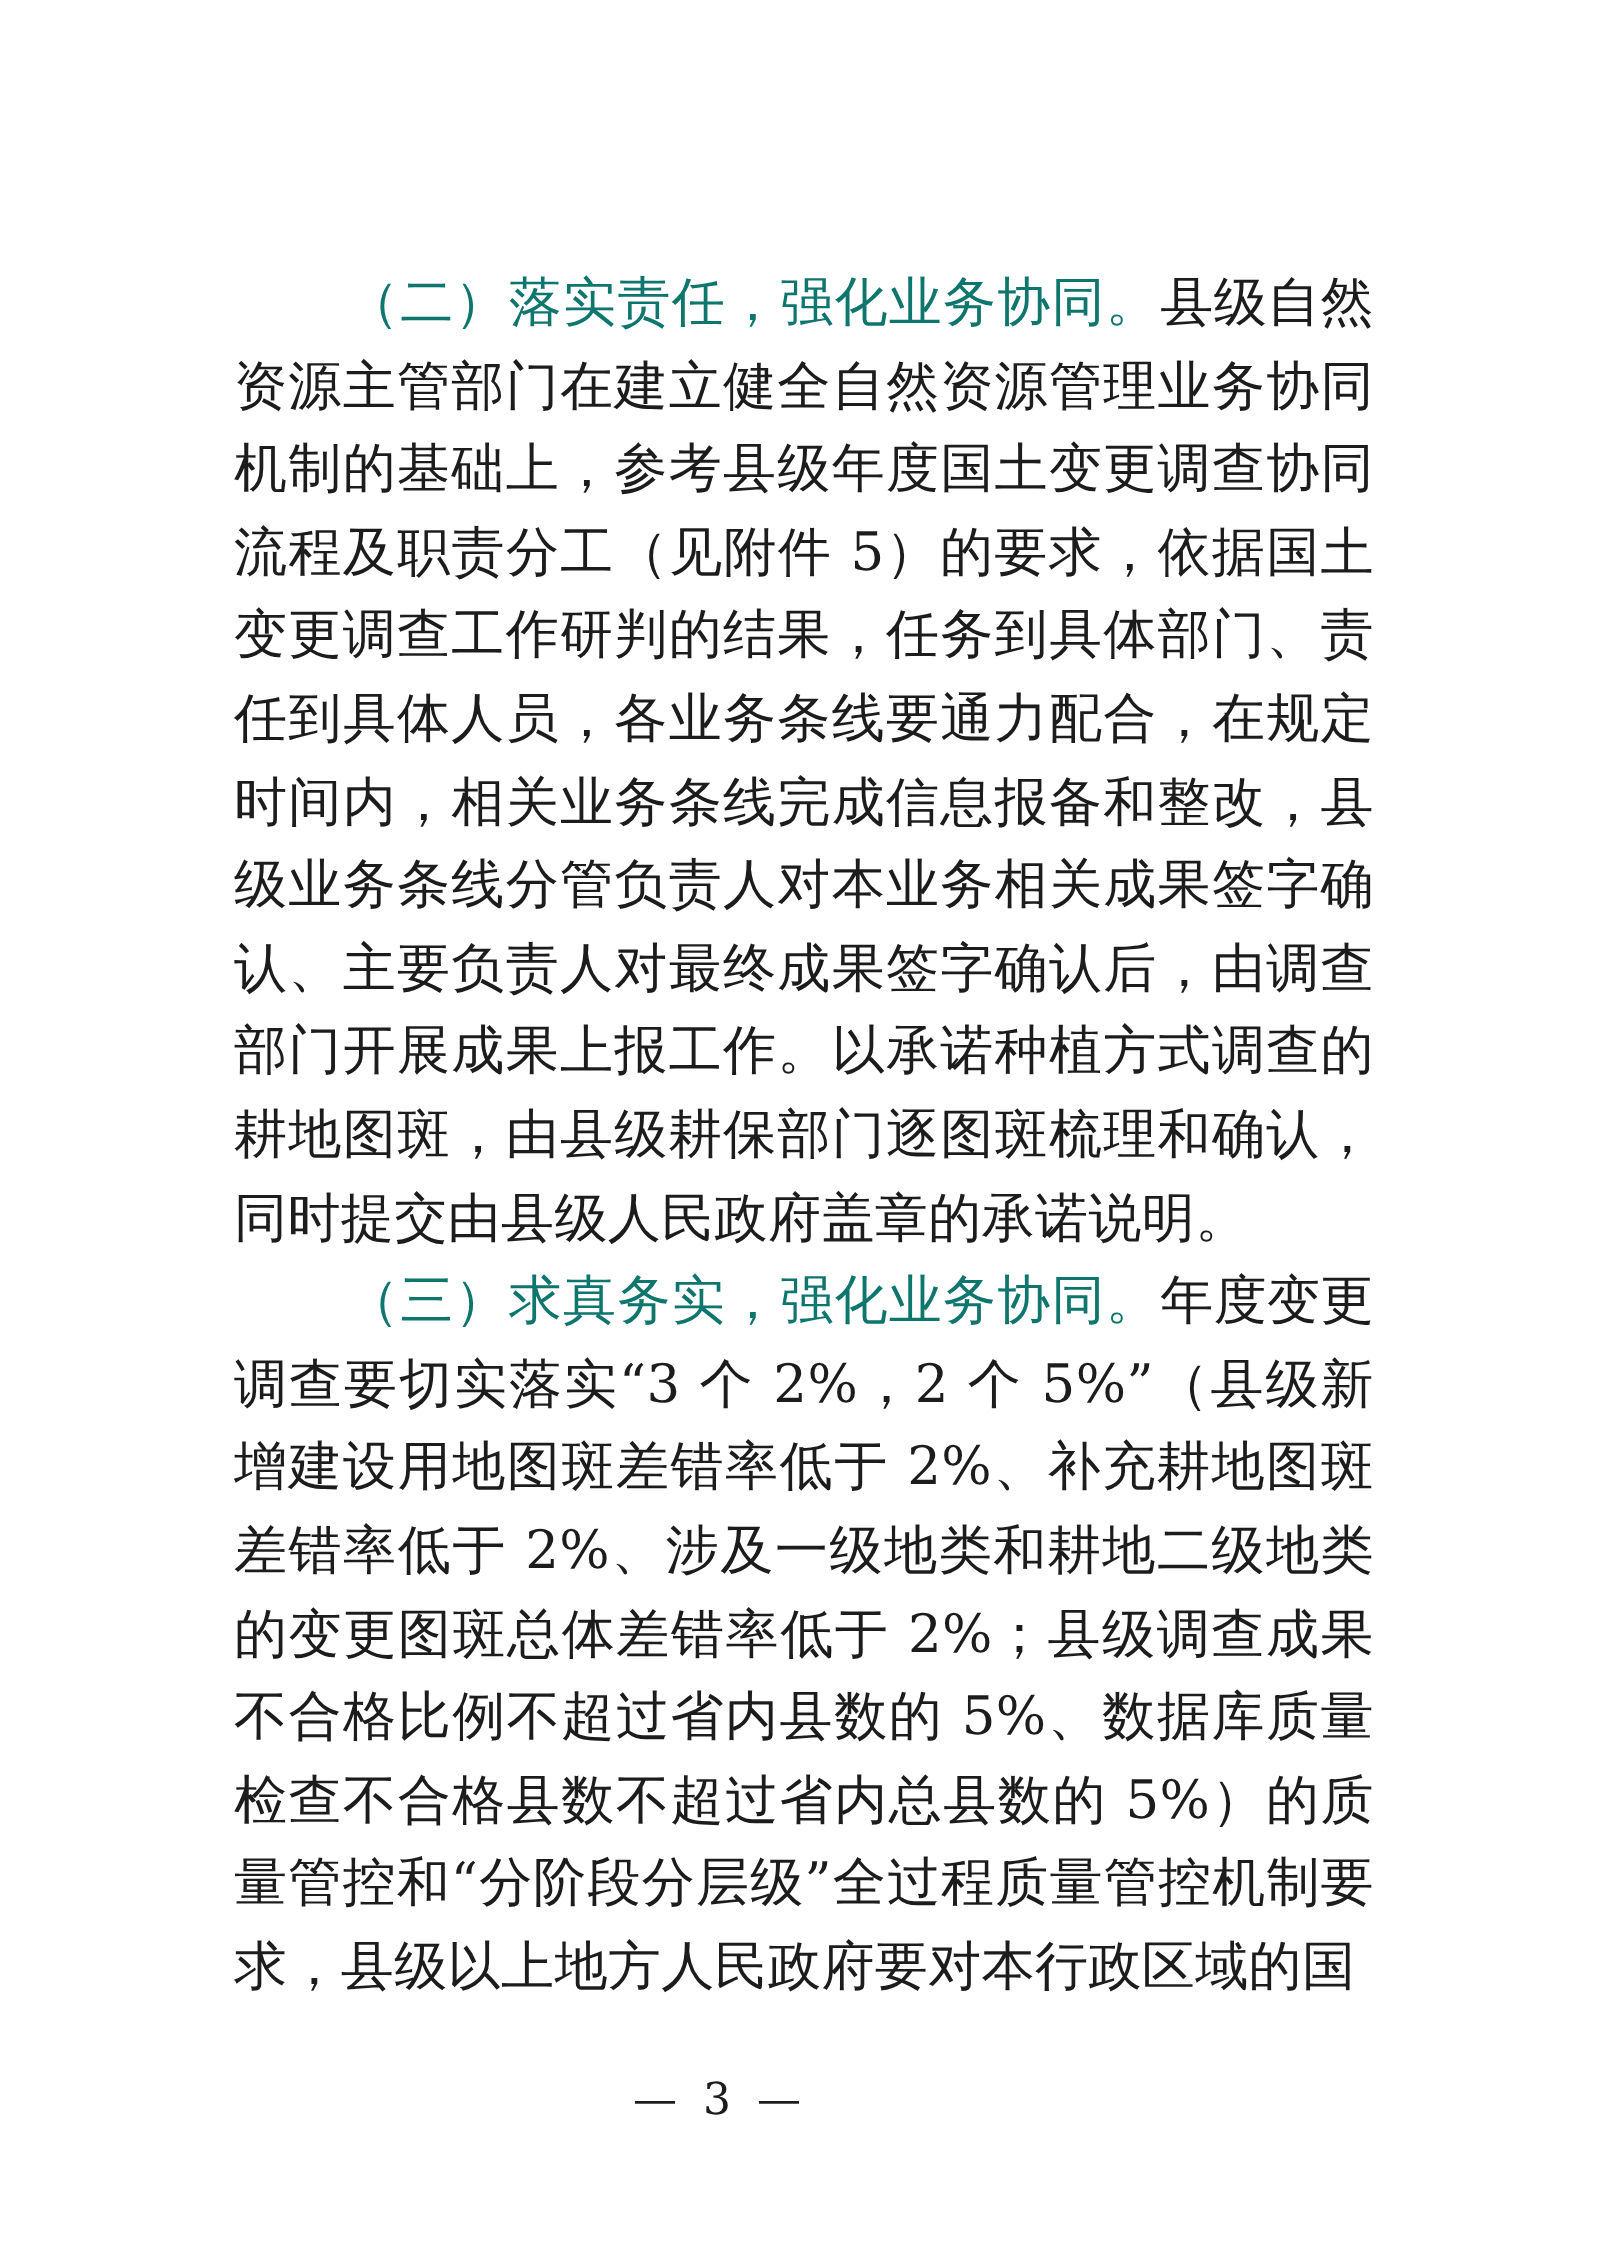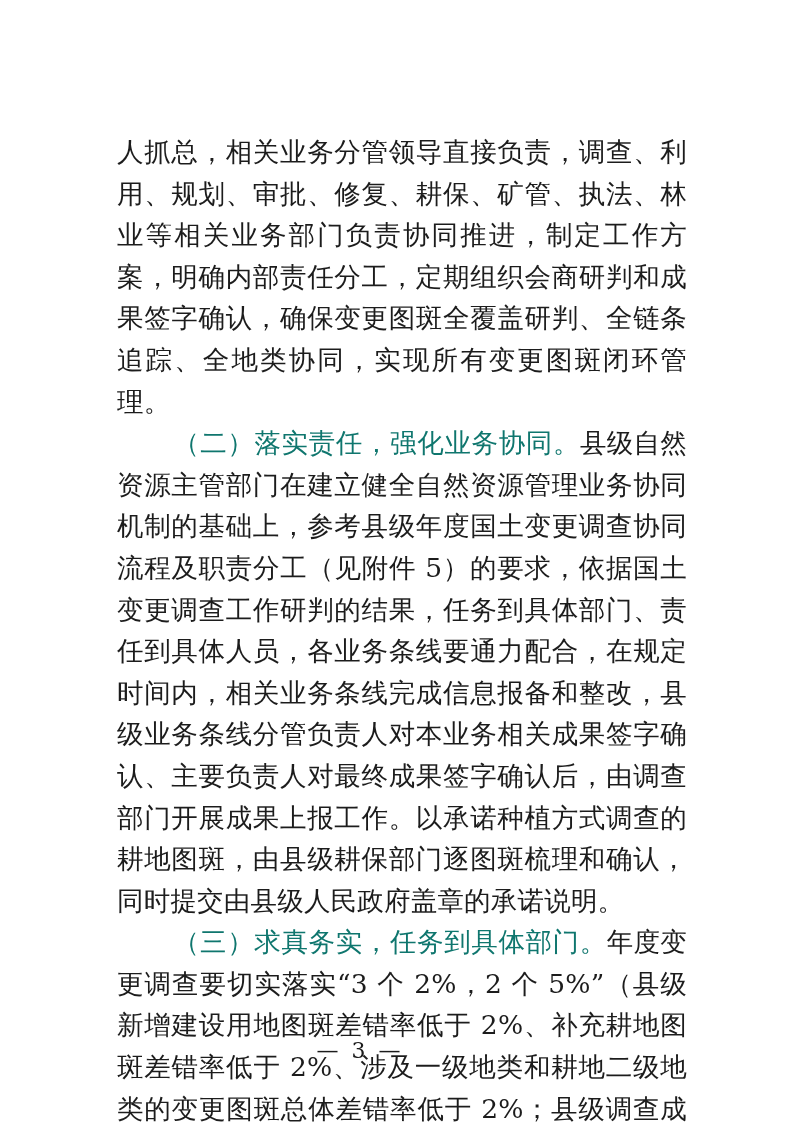--- a/index.html
+++ b/index.html
@@ -71,25 +71,24 @@
     color: #1c1c1c;
   }
 </style>
 </head>
 <body>
 
 <div class="page">
 
   <div class="text-block">
 
-    <p class="para"><span>人抓总，相关业务分管领导直接负责，调查、利用、规划、审批、修复、耕保、矿管、执法、林业等相关业务部门负责协同推进，制定工作方案，明确内部责任分工，定期组织会商研判和成果签字确认，确保变更图斑全覆盖研判、全链条追踪、全地类协同，实现所有变更图斑闭环管理。</span></p>
 
     <p class="para indent"><span class="lead">（二）落实责任，强化业务协同。</span><span>县级自然资源主管部门在建立健全自然资源管理业务协同机制的基础上，参考县级年度国土变更调查协同流程及职责分工（见附件 5）的要求，依据国土变更调查工作研判的结果，任务到具体部门、责任到具体人员，各业务条线要通力配合，在规定时间内，相关业务条线完成信息报备和整改，县级业务条线分管负责人对本业务相关成果签字确认、主要负责人对最终成果签字确认后，由调查部门开展成果上报工作。以承诺种植方式调查的耕地图斑，由县级耕保部门逐图斑梳理和确认，同时提交由县级人民政府盖章的承诺说明。</span></p>
 
-    <p class="para indent"><span class="lead">（三）求真务实，任务到具体部门。</span><span>年度变更调查要切实落实“3 个 2%，2 个 5%”（县级新增建设用地图斑差错率低于 2%、补充耕地图斑差错率低于 2%、涉及一级地类和耕地二级地类的变更图斑总体差错率低于 2%；县级调查成果不合格比例不超过省内县数的 5%、数据库质量检查不合格县数不超过省内总县数的 5%）的质量管控和“分阶段分层级”全过程质量管控机制要求，县级以上地方人民政府要对本行政区域的国</span></p>
+    <p class="para indent"><span class="lead">（三）求真务实，强化业务协同。</span><span>年度变更调查要切实落实“3 个 2%，2 个 5%”（县级新增建设用地图斑差错率低于 2%、补充耕地图斑差错率低于 2%、涉及一级地类和耕地二级地类的变更图斑总体差错率低于 2%；县级调查成果不合格比例不超过省内县数的 5%、数据库质量检查不合格县数不超过省内总县数的 5%）的质量管控和“分阶段分层级”全过程质量管控机制要求，县级以上地方人民政府要对本行政区域的国</span></p>
 
   </div>
 
   <div class="footer">
     <span class="footer-inner">— 3 —</span>
   </div>
 
 </div>
 
 </body></html>

